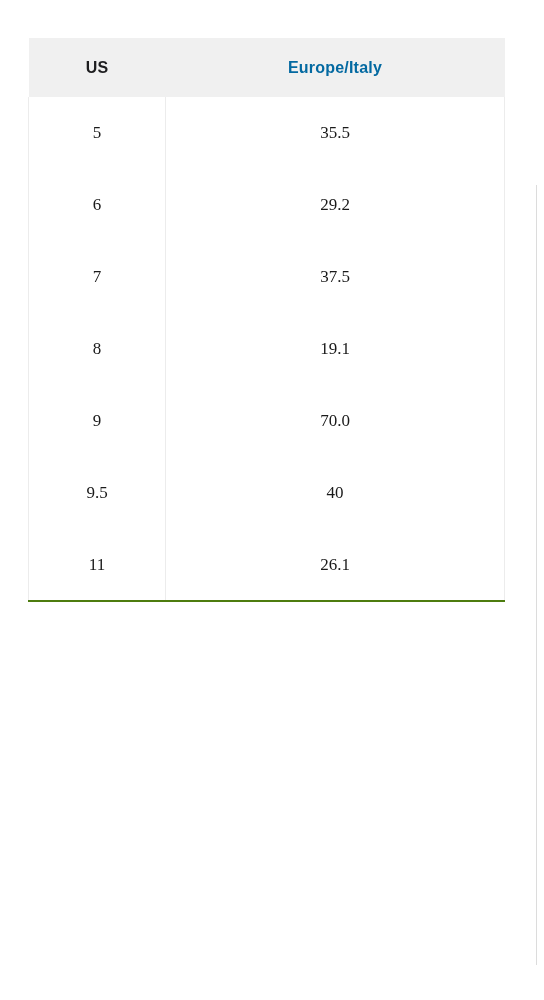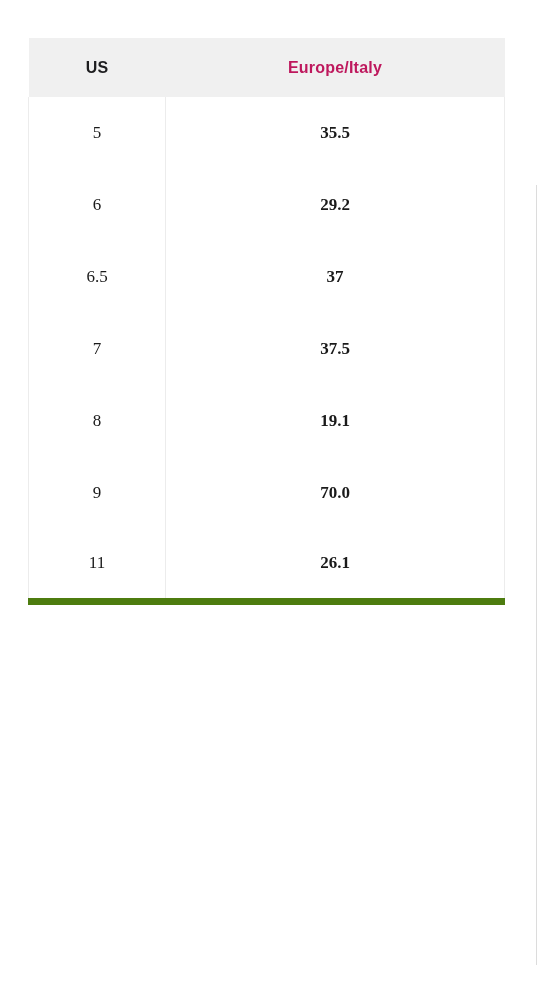--- a/index.html
+++ b/index.html
@@ -49,40 +49,40 @@
     font-family: "Liberation Sans", sans-serif;
     font-weight: bold;
     font-size: 16px;
     letter-spacing: 0.2px;
     text-align: center;
     vertical-align: middle;
     border: none;
   }
 
   th.col-us   { width: 137px; color: #1d1d1f; }
-  th.col-euit { width: 339px; color: #be185d; }
+  th.col-euit { width: 339px; color: #0369a1; }
 
   table.size-table tbody td {
     height: 72px;
     background: #ffffff;
     font-family: "Liberation Serif", serif;
     font-size: 17px;
     color: #1a1a1a;
     text-align: center;
     vertical-align: middle;
     border-left: 1px solid #ececec;
     border-right: 1px solid #ececec;
   }
 
   table.size-table tbody tr:last-child td {
-    border-bottom: 7px solid #4d7c0f;
+    border-bottom: 2px solid #4d7c0f;
   }
 
   table.size-table tbody td.cell-us   { width: 137px; }
-  table.size-table tbody td.cell-euit { width: 339px; font-weight: bold; }
+  table.size-table tbody td.cell-euit { width: 339px; }
 </style>
 </head>
 <body>
 
 <div id="page">
 
   <div id="neighbor-edge"></div>
 
   <div id="size-table-wrap">
     <table class="size-table">
@@ -95,36 +95,36 @@
       <tbody id="table-body">
           <tr>
             <td class="cell-us">5</td>
             <td class="cell-euit">35.5</td>
           </tr>
           <tr>
             <td class="cell-us">6</td>
             <td class="cell-euit">29.2</td>
           </tr>
           <tr>
-            <td class="cell-us">6.5</td>
-            <td class="cell-euit">37</td>
-          </tr>
-          <tr>
             <td class="cell-us">7</td>
             <td class="cell-euit">37.5</td>
           </tr>
           <tr>
             <td class="cell-us">8</td>
             <td class="cell-euit">19.1</td>
           </tr>
           <tr>
             <td class="cell-us">9</td>
             <td class="cell-euit">70.0</td>
           </tr>
           <tr>
+            <td class="cell-us">9.5</td>
+            <td class="cell-euit">40</td>
+          </tr>
+          <tr>
             <td class="cell-us">11</td>
             <td class="cell-euit">26.1</td>
           </tr>
         </tbody>
     </table>
   </div>
 
 </div>
 
 </body></html>

